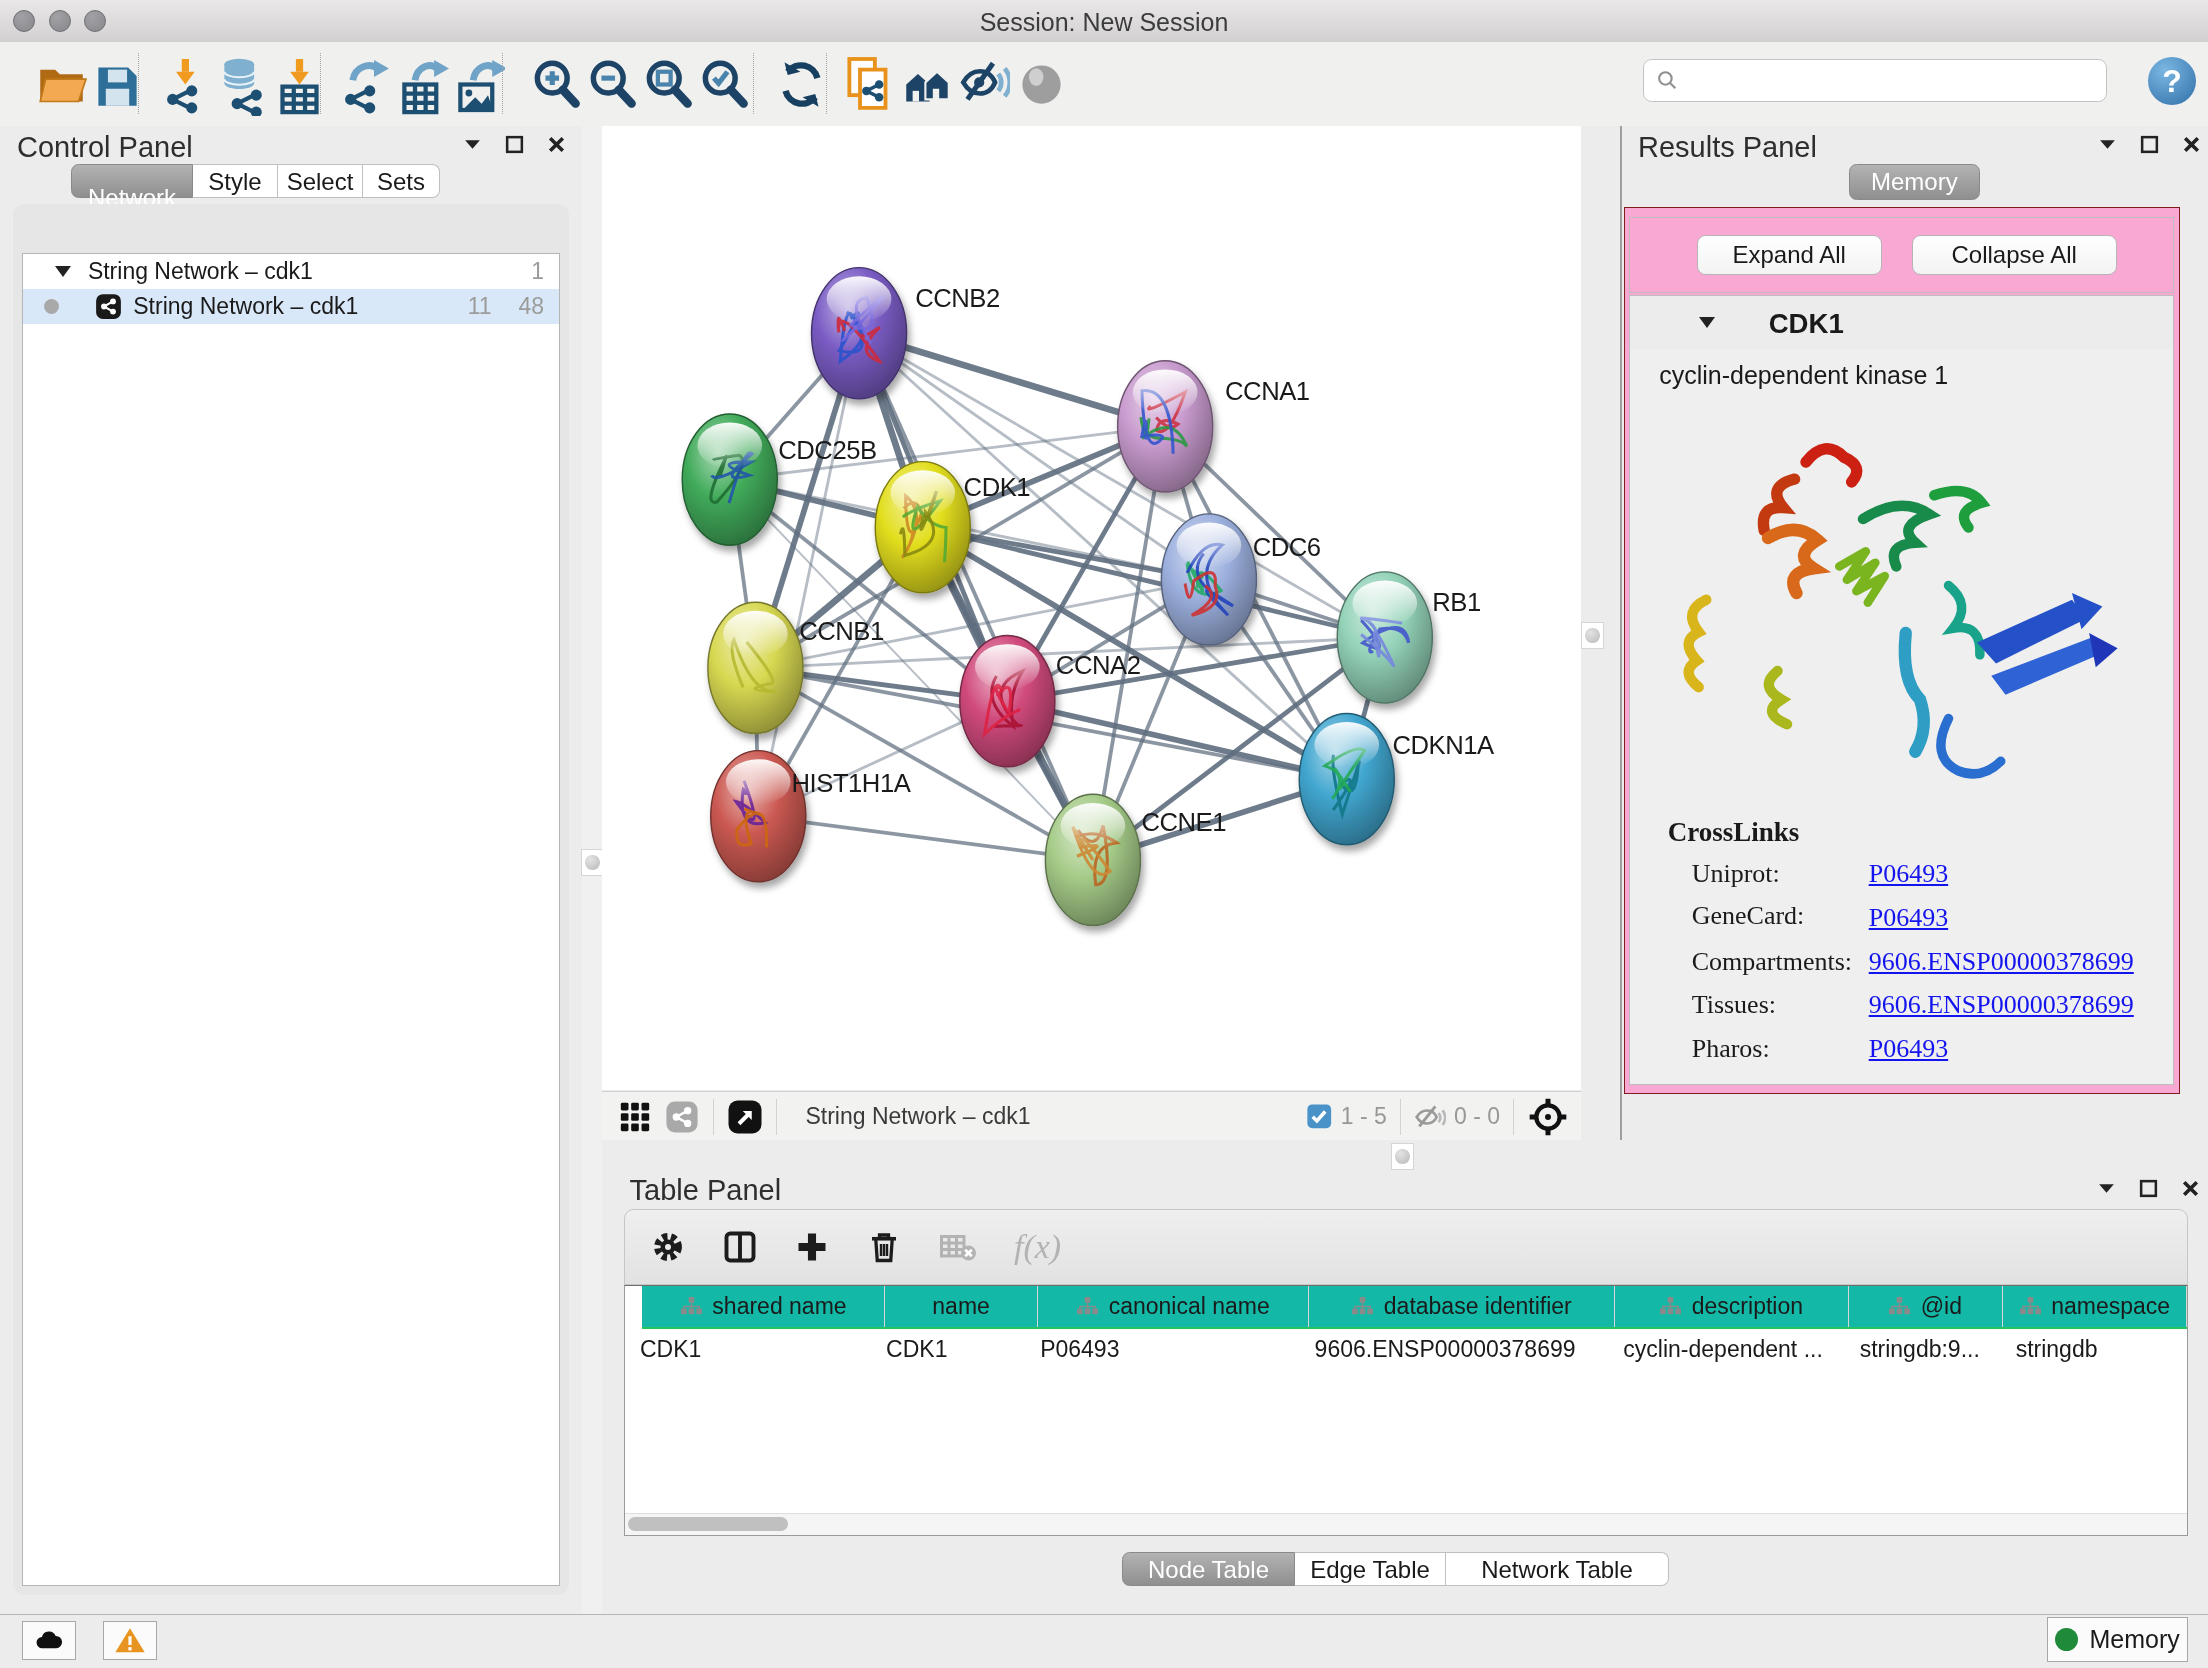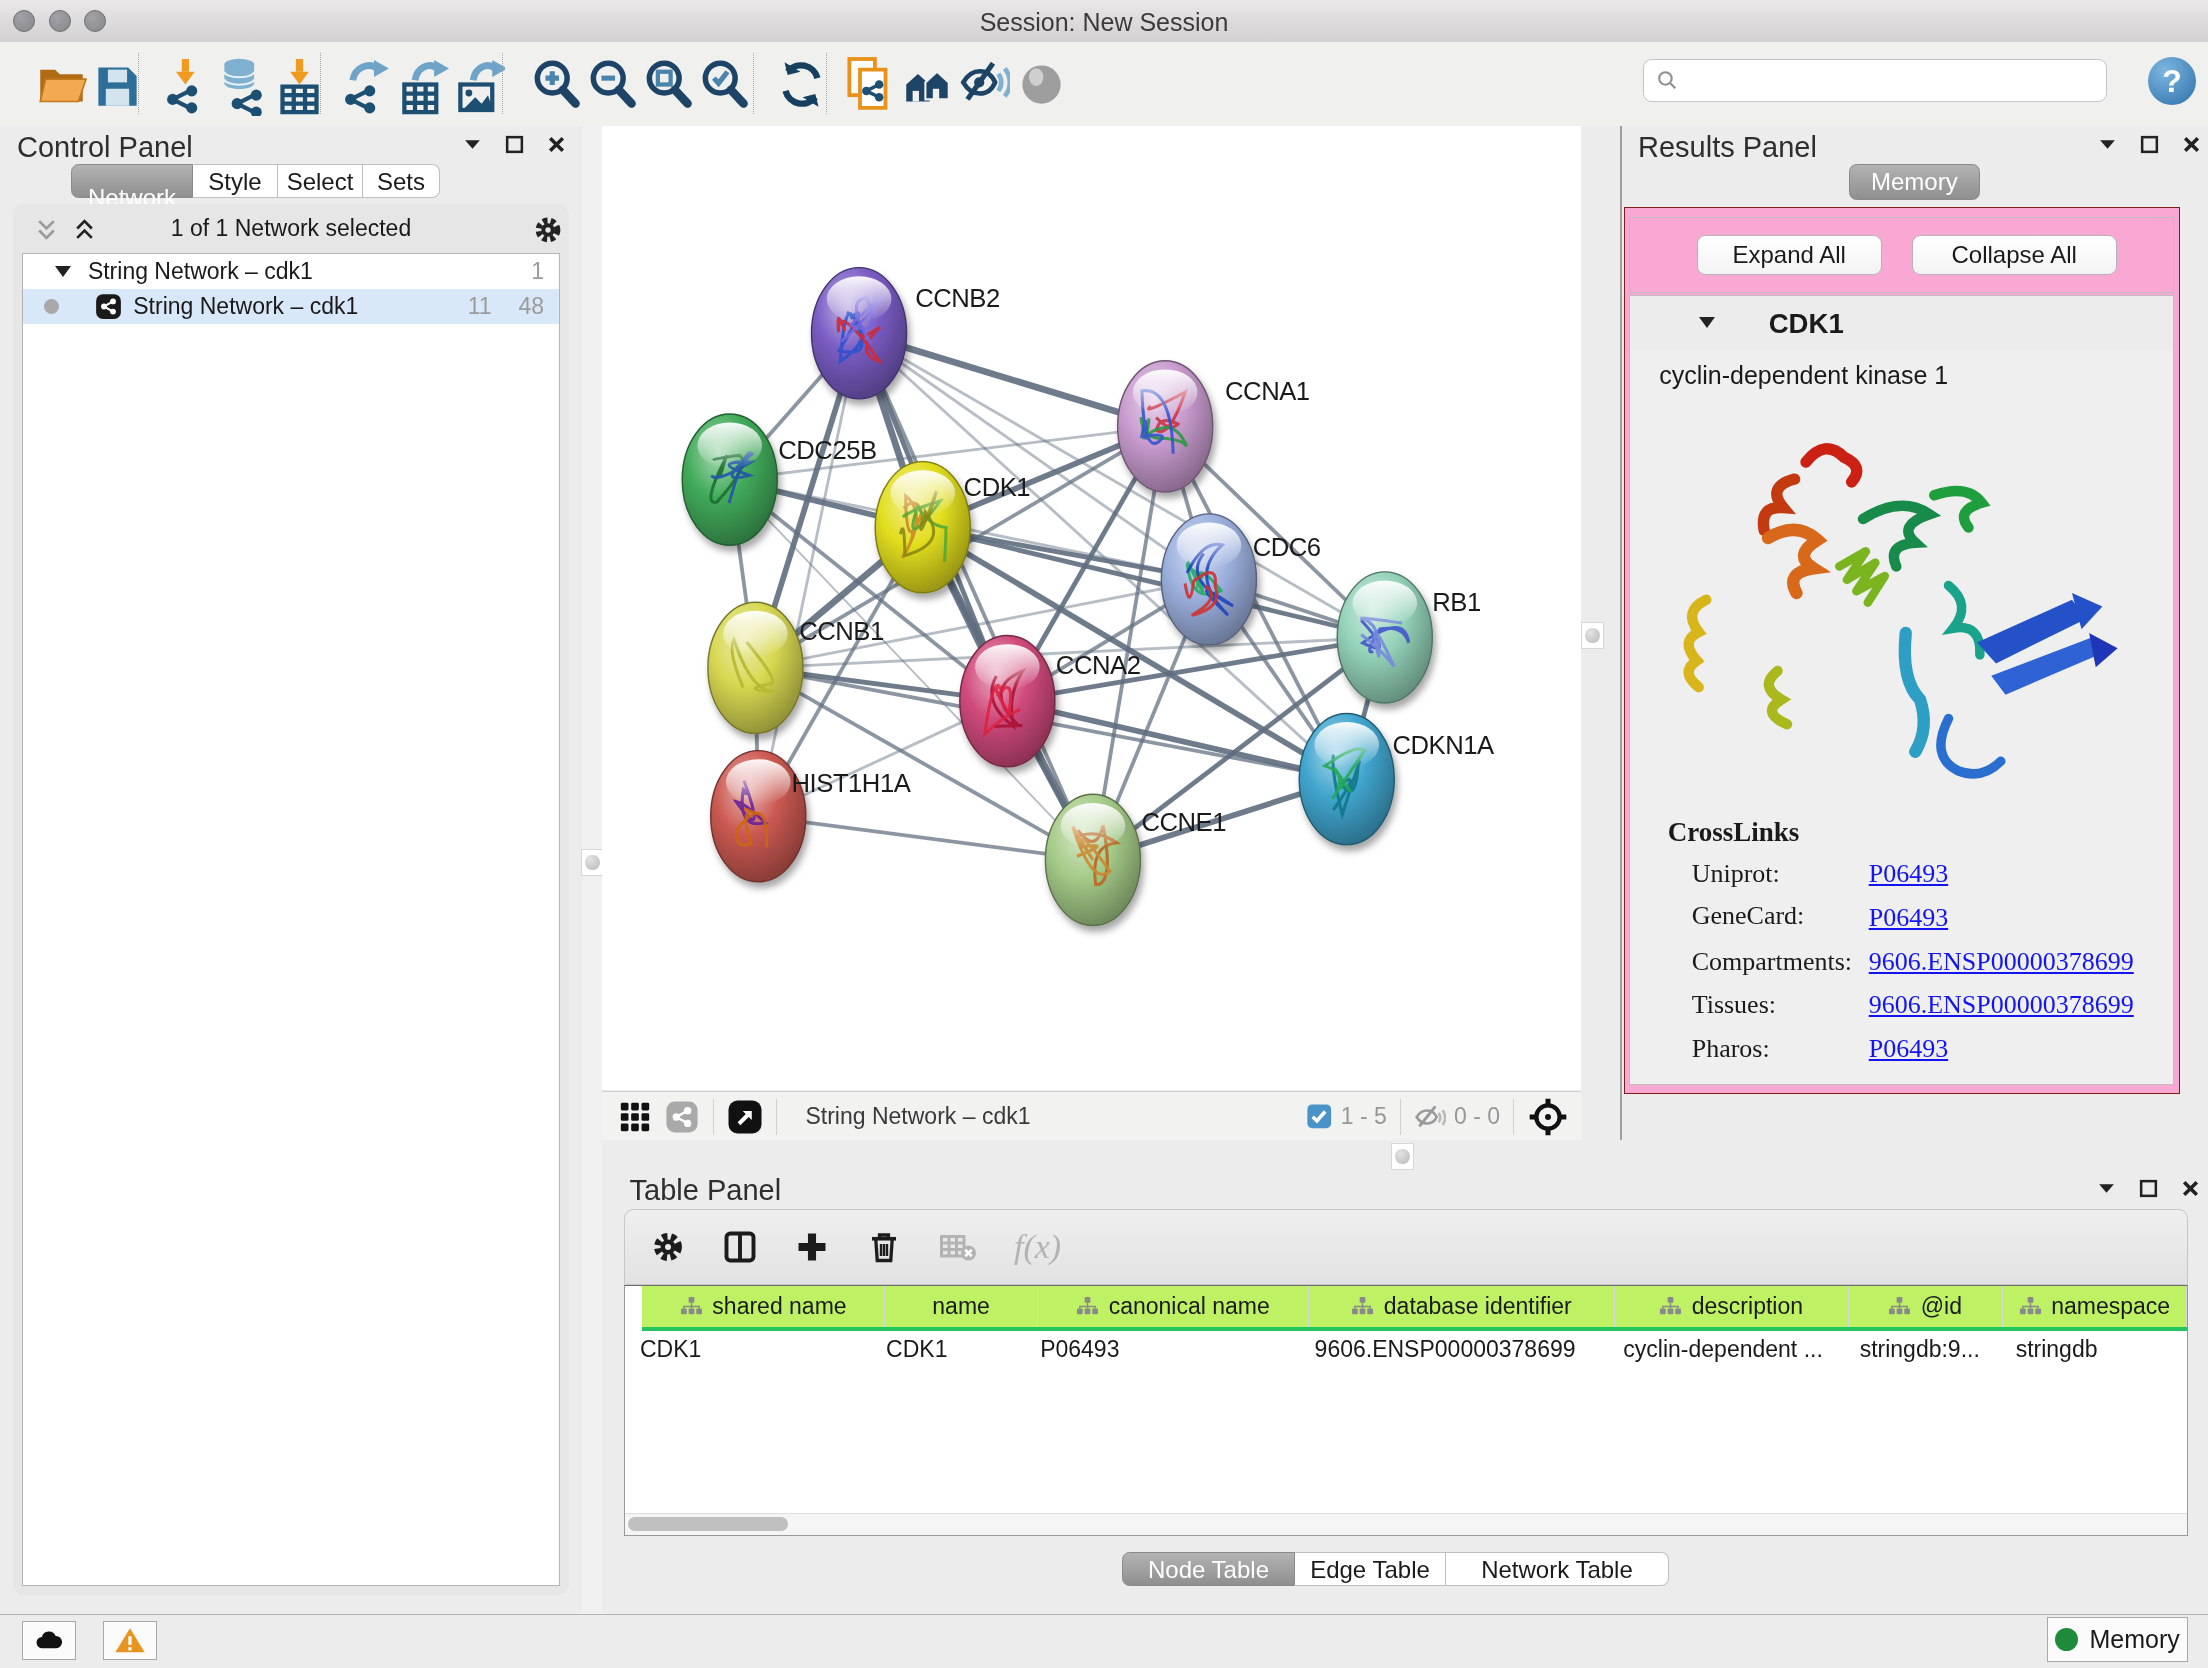--- a/index.html
+++ b/index.html
@@ -84,22 +84,22 @@
   .xl-row{position:absolute;font-size:26px;}
   .xl-row a{color:#1414ee;text-decoration:underline;}
 
   
   .table-panel{left:602px;top:1172px;width:1606px;height:436px;background:#ececec;}
   .tp-toolbar{position:absolute;left:22px;top:37px;width:1564px;height:76px;
     background:linear-gradient(#efefef,#e2e2e2);border:1px solid #c6c6c6;border-radius:9.5px 9.5px 0 0;
     display:flex;align-items:center;box-sizing:border-box;padding-left:25px;gap:36px;}
   .tp-table{position:absolute;left:22px;top:113px;width:1564px;height:251px;background:#fff;
     border:1px solid #9a9a9a;border-top:1.9px solid #6f6f6f;box-sizing:border-box;overflow:hidden;}
-  .th-row{position:absolute;left:17px;top:0;right:0;height:41px;background:#bef264;
-    border-bottom:4px solid #22c55e;display:flex;}
+  .th-row{position:absolute;left:17px;top:0;right:0;height:41px;background:#14b8a6;
+    border-bottom:2px solid #22c55e;display:flex;}
   .th-cell{display:flex;align-items:center;justify-content:center;gap:9.5px;font-size:23px;
     border-right:1px solid #d7d7d7;box-sizing:border-box;overflow:hidden;white-space:nowrap;}
   .td-row{position:absolute;left:0;top:41px;right:0;height:44px;display:flex;}
   .td-cell{font-size:23px;display:flex;align-items:center;box-sizing:border-box;
     padding-left:15px;overflow:hidden;white-space:nowrap;}
   .hscroll{position:absolute;left:0;right:0;bottom:0;height:21px;background:#f5f5f5;border-top:1px solid #dedede;}
   .hthumb{position:absolute;left:2.9px;top:2.9px;width:160px;height:14.3px;border-radius:7.6px;background:#c0c0c0;}
   .tp-tabs{position:absolute;left:520px;top:380px;}
 
   
@@ -307,34 +307,20 @@
           <path d="M4 4l12 12M16 4L4 16" stroke="#222" stroke-width="3.4"></path>
         </svg>
     </div>
     <div class="abs seg" style="left:71px;top:38px" id="cp-tabs">
         <div class="seg-tab sel" style="width: 122px; padding: 16px; box-sizing: border-box;">Network</div>
         <div class="seg-tab" style="width: 85px; padding: 0px; box-sizing: border-box;">Style</div>
         <div class="seg-tab" style="width: 85px; padding: 0px; box-sizing: border-box;">Select</div>
         <div class="seg-tab" style="width: 77px; padding: 0px; box-sizing: border-box;">Sets</div>
       </div>
     <div class="cp-box">
-      <div class="cp-box-header">
-        <svg class="abs" style="left:21px;top:13.3px" width="25" height="25" viewBox="0 0 24 24">
-            <path d="M5 4l7 7 7-7M5 13l7 7 7-7" fill="none" stroke="#9a9a9a" stroke-width="2.6"></path>
-          </svg>
-        <svg class="abs" style="left:59px;top:13.3px" width="25" height="25" viewBox="0 0 24 24">
-            <path d="M5 11l7-7 7 7M5 20l7-7 7 7" fill="none" stroke="#222" stroke-width="2.6"></path>
-          </svg>
-        <div class="abs" style="left:0;right:0;top:11.4px;text-align:center;font-size:23px">1 of 1 Network selected</div>
-        <svg class="abs" style="left:519px;top:9.5px" width="32" height="32" viewBox="0 0 24 24">
-            <circle cx="12" cy="12" r="7" fill="none" stroke="#222" stroke-width="4.6" stroke-dasharray="3.4 2.4"></circle>
-            <circle cx="12" cy="12" r="5" fill="#222"></circle>
-            <circle cx="12" cy="12" r="2" fill="#e6e6e6"></circle>
-          </svg>
-      </div>
       <div class="cp-list">
         <div class="tree-row">
           <span class="trid" style="margin-left:32px"></span>
           <span style="margin-left:17px">String Network – cdk1</span>
           <span class="gray-num" style="margin-left:auto;margin-right:15px">1</span>
         </div>
         <div class="tree-row sel">
           <span style="margin-left:21px;width:15px;height:15px;border-radius:50%;background:#a9a9a9"></span>
           <svg style="margin-left:36px" width="27" height="27" viewBox="0 0 24 24">
               <rect x="1" y="1" width="22" height="22" rx="6" fill="#1a1a1a"></rect>

